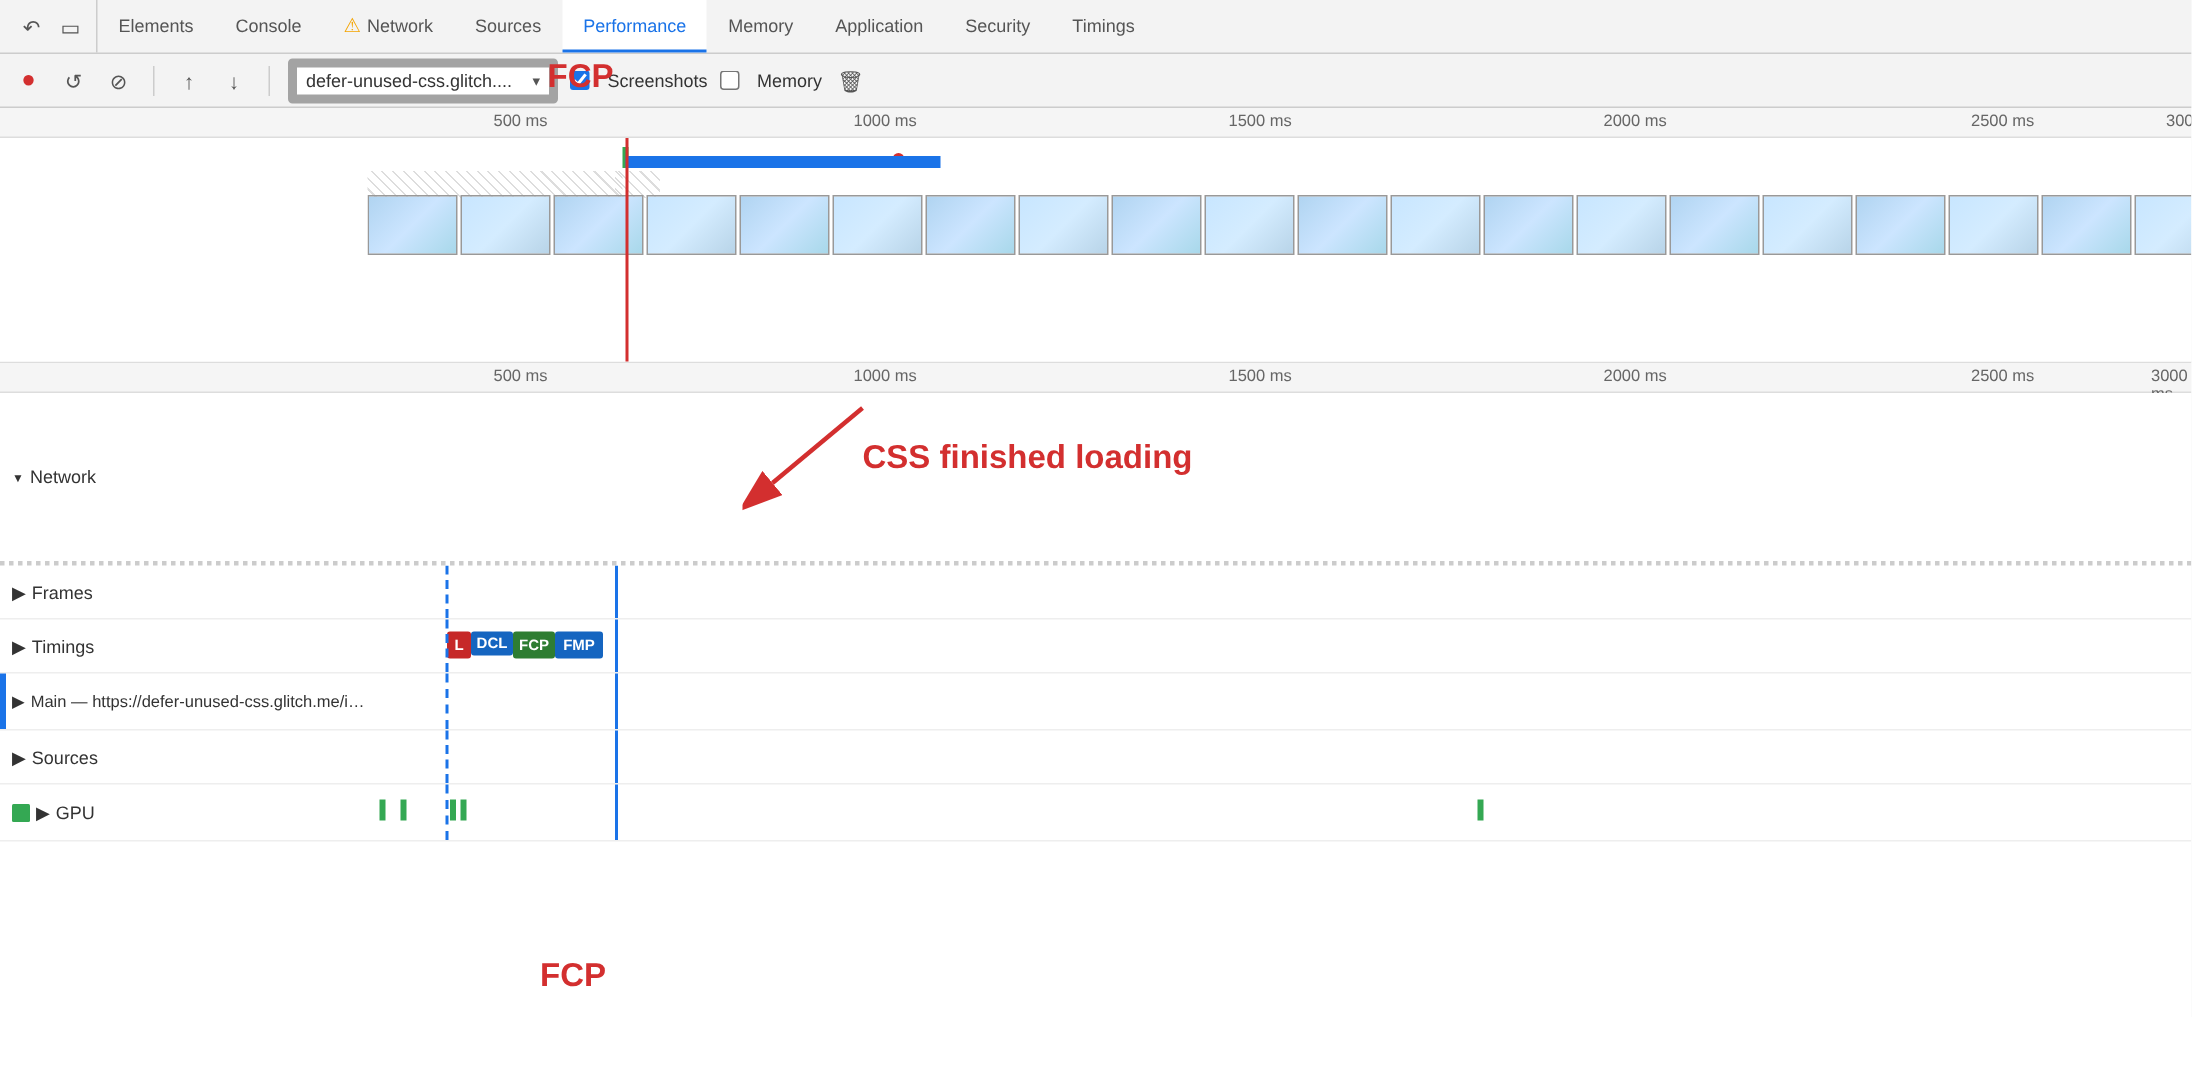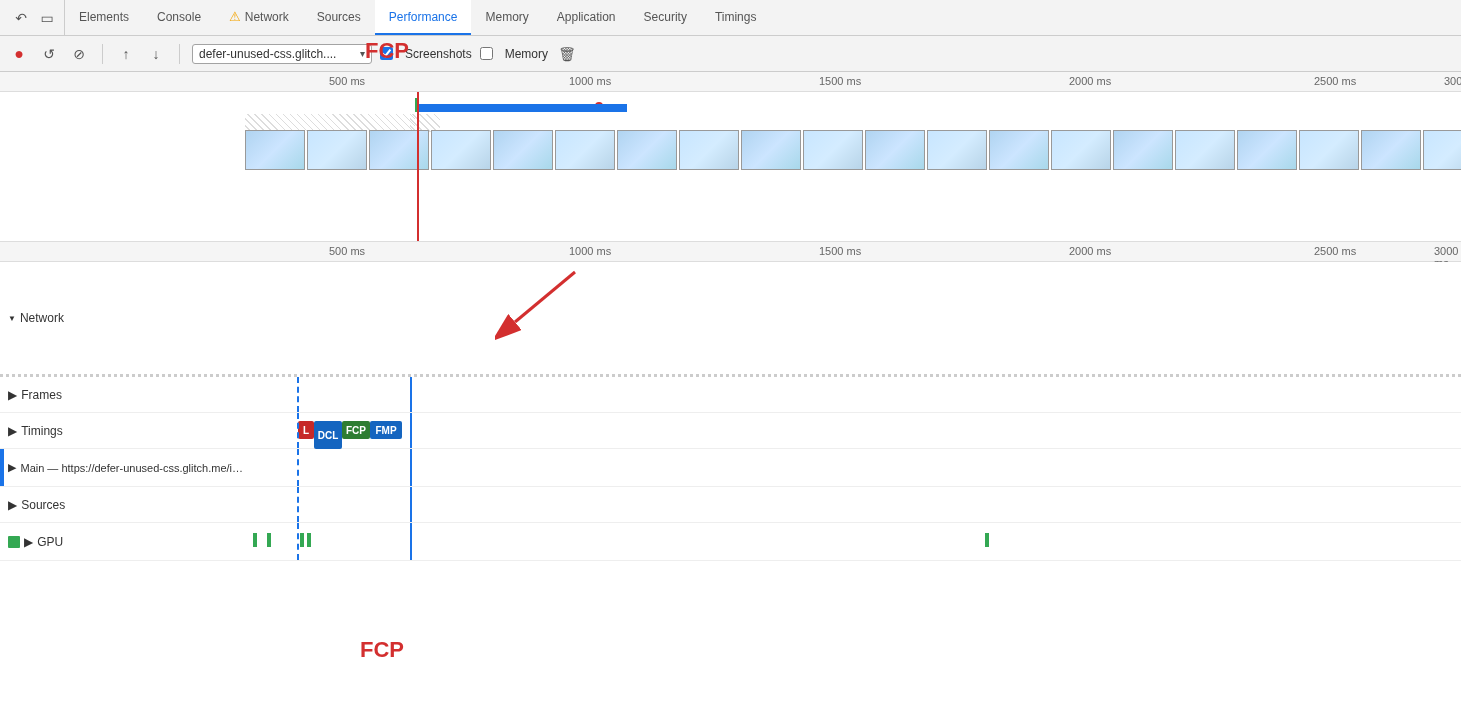--- a/index.html
+++ b/index.html
@@ -72,21 +72,21 @@
     .toolbar-btn.record { color: #d32f2f; font-size: 16px; }
     .toolbar-divider {
       width: 1px; height: 20px;
       background: #ccc;
       margin: 0 4px;
     }
     .toolbar-url {
       display: flex;
       align-items: center;
       background: #fff;
-      border: 1px solid #a3a3a3;
+      border: 6px solid #a3a3a3;
       border-radius: 3px;
       padding: 2px 6px;
       font-size: 12px;
       color: #333;
       min-width: 180px;
     }
     .toolbar-url-text { flex: 1; }
     .toolbar-url-arrow {
       color: #555;
       font-size: 10px;
@@ -364,21 +364,21 @@
       display: flex; align-items: center; justify-content: center;
       color: white;
       font-size: 10px;
       font-weight: bold;
     }
     .timing-dcl {
       position: absolute;
       top: 8px;
       left: 69px;
       width: 28px;
-      height: 28px;
+      height: 16px;
       background: #1565c0;
       border-radius: 2px;
       display: flex; align-items: center; justify-content: center;
       color: white;
       font-size: 10px;
       font-weight: bold;
     }
     .timing-fcp {
       position: absolute;
       top: 8px;
@@ -620,20 +620,21 @@
 
       <svg class="annotation-arrow" width="120" height="80" style="position:absolute; top:0px; left:calc(245px + 250px); z-index:25;">
         <defs>
           <marker id="arrowhead" markerWidth="10" markerHeight="7" refX="0" refY="3.5" orient="auto">
             <polygon points="0 0, 10 3.5, 0 7" fill="#d32f2f"></polygon>
           </marker>
         </defs>
         <line x1="80" y1="10" x2="20" y2="60" stroke="#d32f2f" stroke-width="3" marker-end="url(#arrowhead)"></line>
       </svg>
 
+      <div class="css-annotation">CSS finished loading</div>
     </div>
 
     <div class="lower-timeline">
 
       <div class="timeline-row">
         <div class="timeline-row-label">
           <span class="triangle">▶</span>
           <span>Frames</span>
         </div>
         <div class="timeline-row-content">

